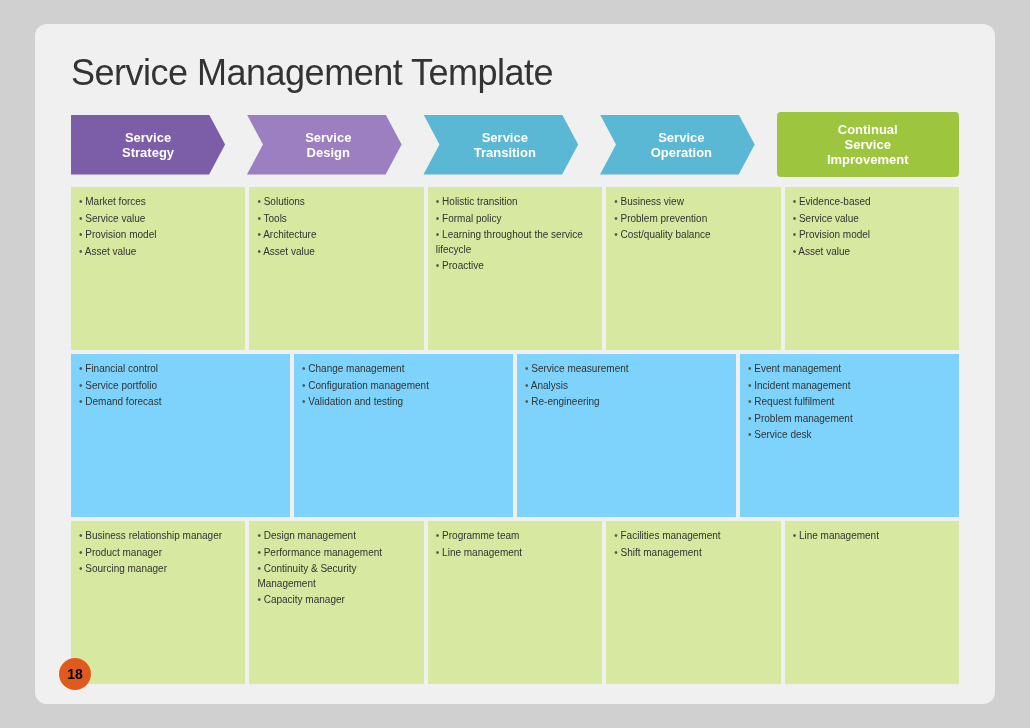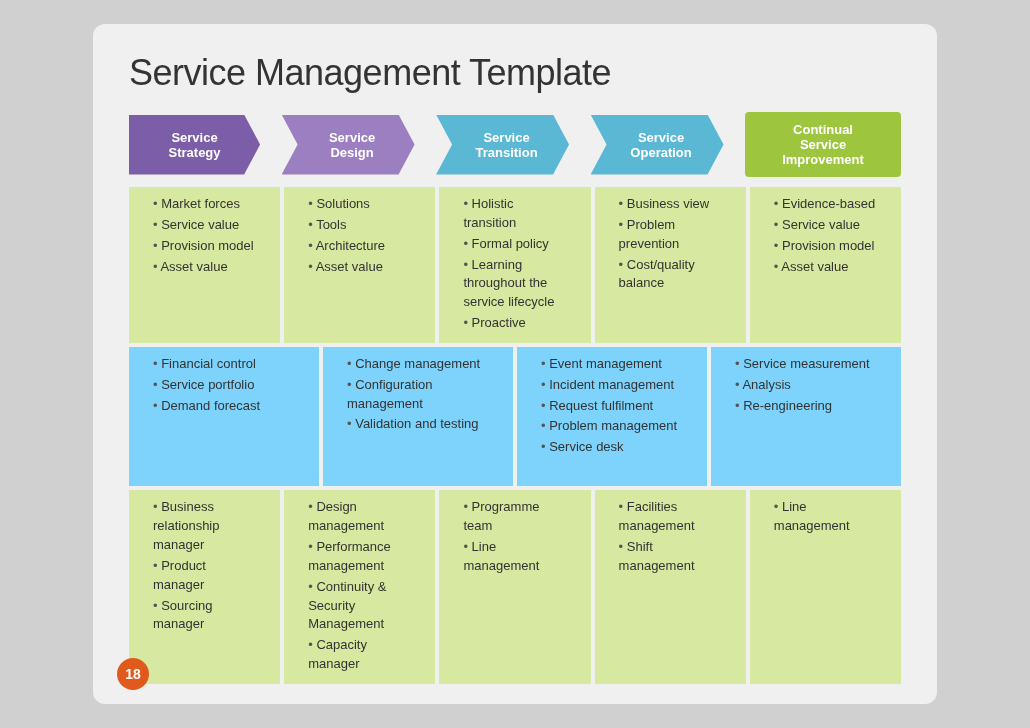--- a/index.html
+++ b/index.html
@@ -6,21 +6,21 @@
     body {
       width: 1030px;
       height: 728px;
       background: #d0d0d0;
       display: flex;
       align-items: center;
       justify-content: center;
       font-family: Arial, sans-serif;
     }
     .slide {
-      width: 844px;
+      width: 960px;
       height: 680px;
       background: #f0f0f0;
       border-radius: 12px;
       padding: 28px 36px 20px 36px;
       position: relative;
       display: flex;
       flex-direction: column;
     }
     .title {
       font-size: 36px;
@@ -66,22 +66,22 @@
       gap: 4px;
       flex: 1;
     }
     .grid-row {
       display: flex;
       gap: 4px;
       flex: 1;
     }
     .cell {
       flex: 1;
-      padding: 8px 24px;
-      font-size: 13px;
+      padding: 8px 8px;
+      font-size: 10px;
       color: #333;
       line-height: 1.45;
     }
     .cell.green { background: #d7e8a0; }
     .cell.light-green { background: #7dd3fc; }
     .cell ul {
       list-style: none;
       padding: 0;
     }
     .cell ul li::before {
@@ -91,21 +91,21 @@
     .cell ul li {
       margin-bottom: 2px;
     }
 
     
     .page-num {
       position: absolute;
       bottom: 14px;
       left: 24px;
       background: #e05a1e;
-      color: #ffffff;
+      color: #000000;
       font-size: 14px;
       font-weight: bold;
       width: 32px;
       height: 32px;
       border-radius: 50%;
       display: flex;
       align-items: center;
       justify-content: center;
     }
   </style>
@@ -181,34 +181,34 @@
         </div>
         <div class="cell light-green">
           <ul>
             <li>Change management</li>
             <li>Configuration management</li>
             <li>Validation and testing</li>
           </ul>
         </div>
         <div class="cell light-green">
           <ul>
+            <li>Service measurement</li>
+            <li>Analysis</li>
+            <li>Re-engineering</li>
+          </ul>
+        </div>
+        <div class="cell light-green">
+          <ul>
             <li>Event management</li>
             <li>Incident management</li>
             <li>Request fulfilment</li>
             <li>Problem management</li>
             <li>Service desk</li>
           </ul>
         </div>
-        <div class="cell light-green">
-          <ul>
-            <li>Service measurement</li>
-            <li>Analysis</li>
-            <li>Re-engineering</li>
-          </ul>
-        </div>
       </div>
       <div class="grid-row">
         <div class="cell green">
           <ul>
             <li>Business relationship manager</li>
             <li>Product manager</li>
             <li>Sourcing manager</li>
           </ul>
         </div>
         <div class="cell green">

